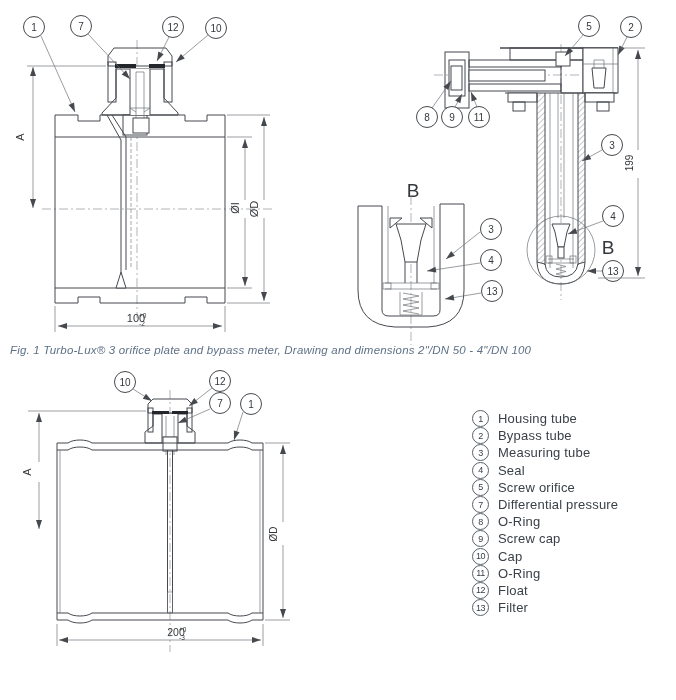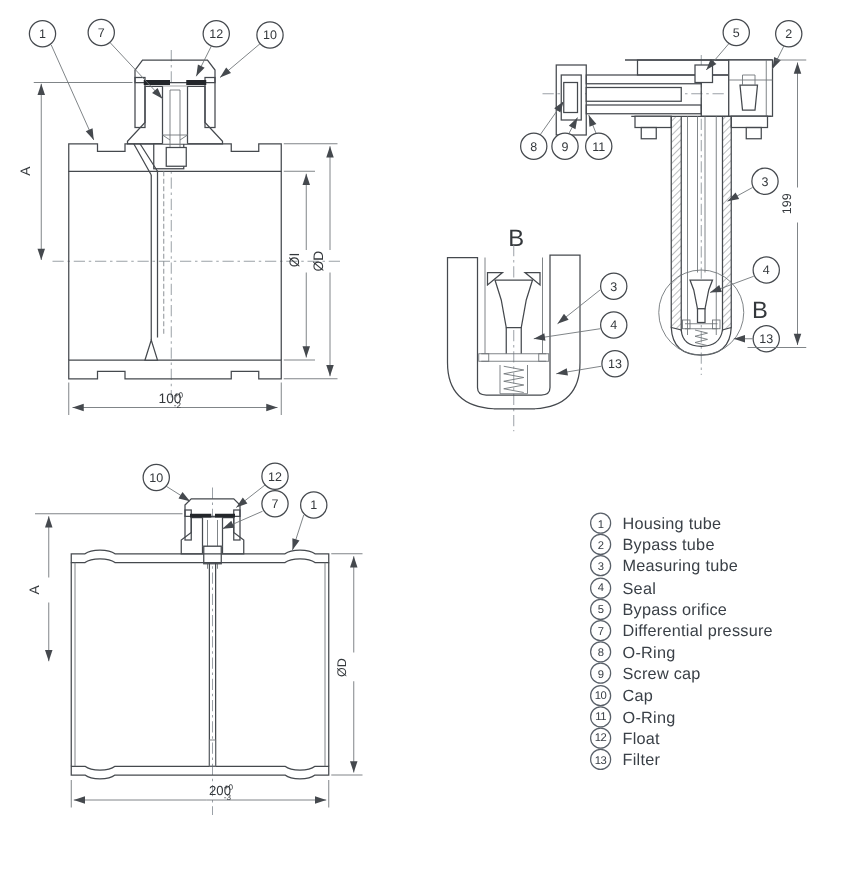--- a/index.html
+++ b/index.html
@@ -247,20 +247,21 @@
       <text class="ctx" x="491" y="263.5">4</text>
     </g>
     <g>
       <path class="lnt" d="M481,293 L445,299" marker-end="url(#ah1)"></path>
       <circle class="co" cx="492" cy="291" r="10.5"></circle>
       <text class="ctx" x="492" y="294.5">13</text>
     </g>
   </g>
 </svg>
 
+<div class="caption" style="top:344px">Fig. 1  Turbo-Lux® 3 orifice plate and bypass meter, Drawing and dimensions 2"/DN 50 - 4"/DN 100</div>
 
 <svg width="676" height="292" viewBox="0 368 676 292" style="top:368px">
   <defs>
     <pattern id="h2" patternUnits="userSpaceOnUse" width="4" height="4" patternTransform="rotate(45)">
       <line x1="0" y1="0" x2="0" y2="4" stroke="#565b60" stroke-width="0.65"></line>
     </pattern>
     <marker id="ah2" markerWidth="10" markerHeight="7" refX="9.5" refY="3.5" orient="auto" markerUnits="userSpaceOnUse">
       <path d="M0.5,0.5 L9.5,3.5 L0.5,6.5 Z" fill="#45494e"></path>
     </marker>
   </defs>
@@ -350,21 +351,21 @@
   <div class="legend-row">
         <span class="lnum">3</span>
         <span class="llabel">Measuring tube</span>
       </div>
   <div class="legend-row">
         <span class="lnum">4</span>
         <span class="llabel">Seal</span>
       </div>
   <div class="legend-row">
         <span class="lnum">5</span>
-        <span class="llabel">Bypass orifice</span>
+        <span class="llabel">Screw orifice</span>
       </div>
   <div class="legend-row">
         <span class="lnum">7</span>
         <span class="llabel">Differential pressure</span>
       </div>
   <div class="legend-row">
         <span class="lnum">8</span>
         <span class="llabel">O-Ring</span>
       </div>
   <div class="legend-row">

